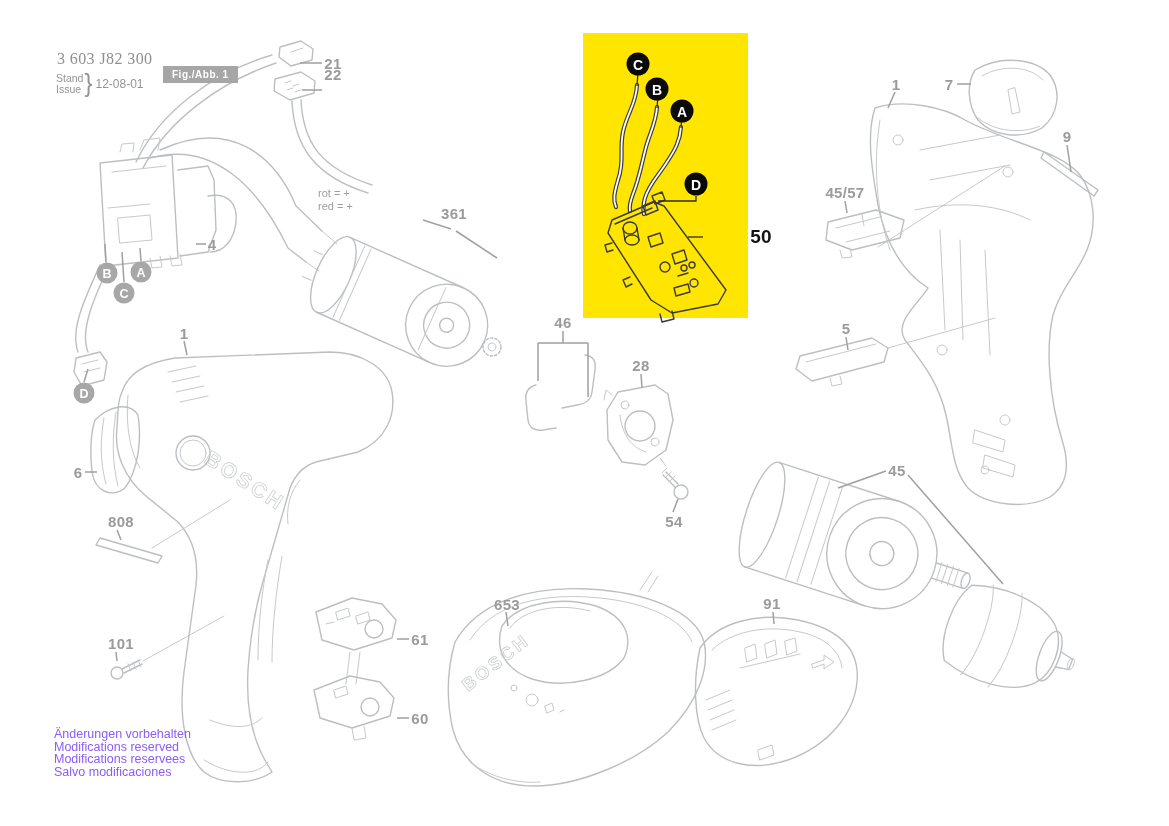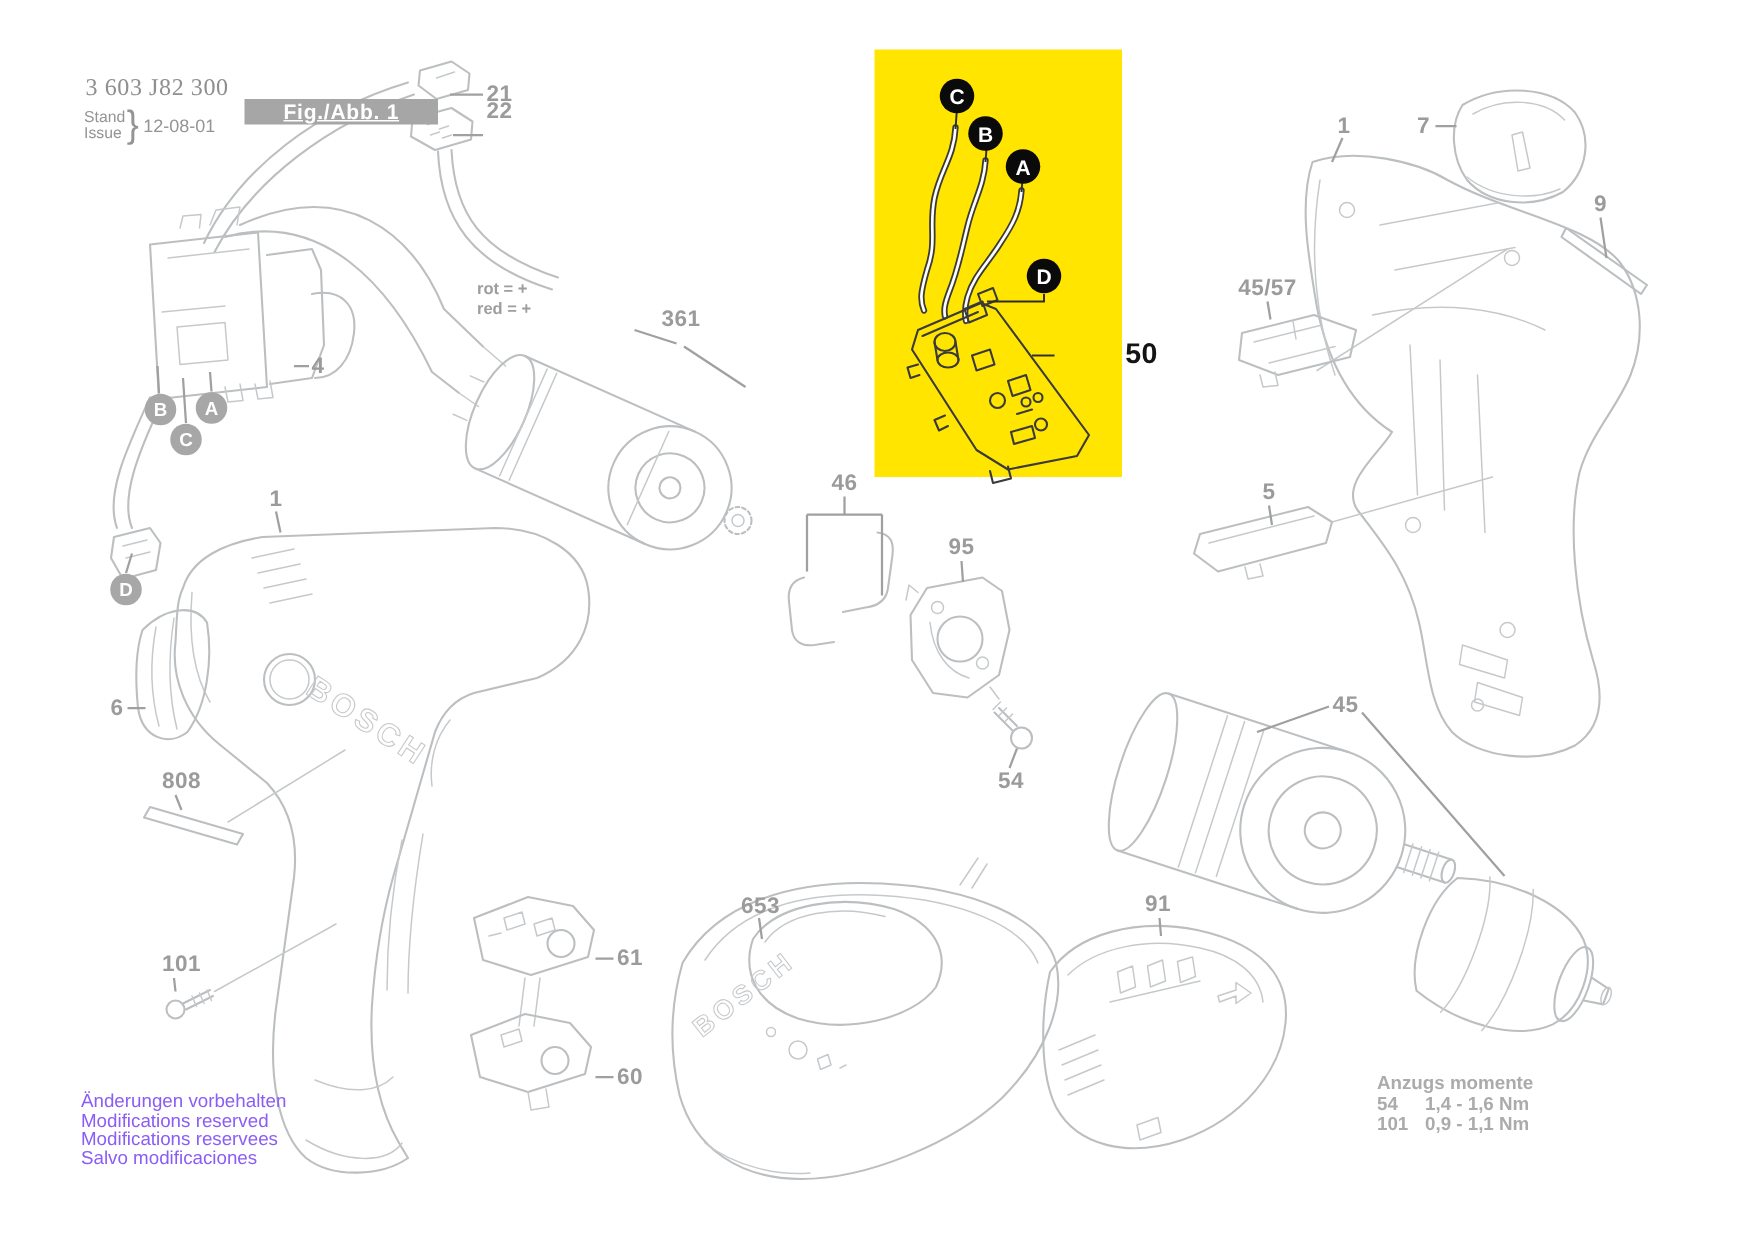--- a/index.html
+++ b/index.html
@@ -22,22 +22,22 @@
   .co{position:absolute;z-index:3;transform:translate(-50%,-50%);width:23px;height:23px;border-radius:50%;
       color:#fff;font-weight:bold;font-size:14px;display:flex;align-items:center;justify-content:center;}
   .co.black{background:#0a0a0a;}
   .co.gray{background:#a7a7a7;width:21px;height:21px;font-size:12.5px;}
   .hdr-num{position:absolute;left:57px;top:50px;z-index:3;font-size:16px;color:#8f8f8f;letter-spacing:.4px;font-family:Liberation Serif, serif;}
   .hdr-issue{position:absolute;left:56px;top:70px;z-index:3;display:flex;align-items:center;color:#949494;}
   .hdr-issue .si{font-size:10.5px;line-height:11px;}
   .hdr-issue .brace{font-size:24px;font-weight:300;margin:0 3px 0 1px;transform:scaleY(1.05);}
   .hdr-issue .date{font-size:12px;}
   .figbadge{position:absolute;left:163px;top:66px;z-index:3;background:#a6a6a6;color:#fff;font-weight:bold;
-            font-size:14px;line-height:17px;height:17px;padding:0 26px;letter-spacing:.5px;text-decoration:underline;}
-  .note{position:absolute;left:318px;top:187px;z-index:3;font-size:11px;font-weight:bold;color:#9e9e9e;line-height:13px;}
+            font-size:10px;line-height:17px;height:17px;padding:0 9px;letter-spacing:.5px;}
+  .note{position:absolute;left:318px;top:187px;z-index:3;font-size:11px;font-weight:normal;color:#9e9e9e;line-height:13px;}
   .footer{position:absolute;left:54px;top:728px;z-index:3;font-size:12.5px;line-height:12.6px;color:#8b5cf6;}
   .torque{position:absolute;left:918px;top:716px;z-index:3;font-size:12.5px;line-height:13.5px;
           font-weight:bold;color:#ababab;}
   .trow .tref{display:inline-block;width:32px;}
 </style>
 </head>
 <body>
 
 <div class="stage">
 
@@ -273,21 +273,21 @@
   <div class="note">
     <div>rot = +</div>
     <div>red = +</div>
   </div>
 
   <div class="plabel" style="left:333px;top:63px">21</div>
   <div class="plabel" style="left:333px;top:74px">22</div>
   <div class="plabel" style="left:212px;top:244px">4</div>
   <div class="plabel" style="left:454px;top:213px">361</div>
   <div class="plabel" style="left:563px;top:322px">46</div>
-  <div class="plabel" style="left:641px;top:365px">95</div>
+  <div class="plabel" style="left:641px;top:365px">28</div>
   <div class="plabel" style="left:674px;top:521px">54</div>
   <div class="plabel" style="left:184px;top:333px">1</div>
   <div class="plabel" style="left:78px;top:472px">6</div>
   <div class="plabel" style="left:121px;top:521px">808</div>
   <div class="plabel" style="left:121px;top:643px">101</div>
   <div class="plabel" style="left:420px;top:639px">61</div>
   <div class="plabel" style="left:420px;top:718px">60</div>
   <div class="plabel" style="left:507px;top:604px">653</div>
   <div class="plabel" style="left:772px;top:603px">91</div>
   <div class="plabel" style="left:897px;top:470px">45</div>
@@ -308,23 +308,14 @@
   <div class="co gray" style="left:124px;top:293px">C</div>
   <div class="co gray" style="left:84px;top:393px">D</div>
 
   <div class="footer">
     <div>Änderungen vorbehalten</div>
     <div>Modifications reserved</div>
     <div>Modifications reservees</div>
     <div>Salvo modificaciones</div>
   </div>
 
-  <div class="torque">
-    <div>Anzugs momente</div>
-    <div class="trow">
-      <span class="tref">54</span><span>1,4 - 1,6 Nm</span>
-    </div>
-    <div class="trow">
-      <span class="tref">101</span><span>0,9 - 1,1 Nm</span>
-    </div>
-  </div>
 
 </div>
 
 </body></html>

